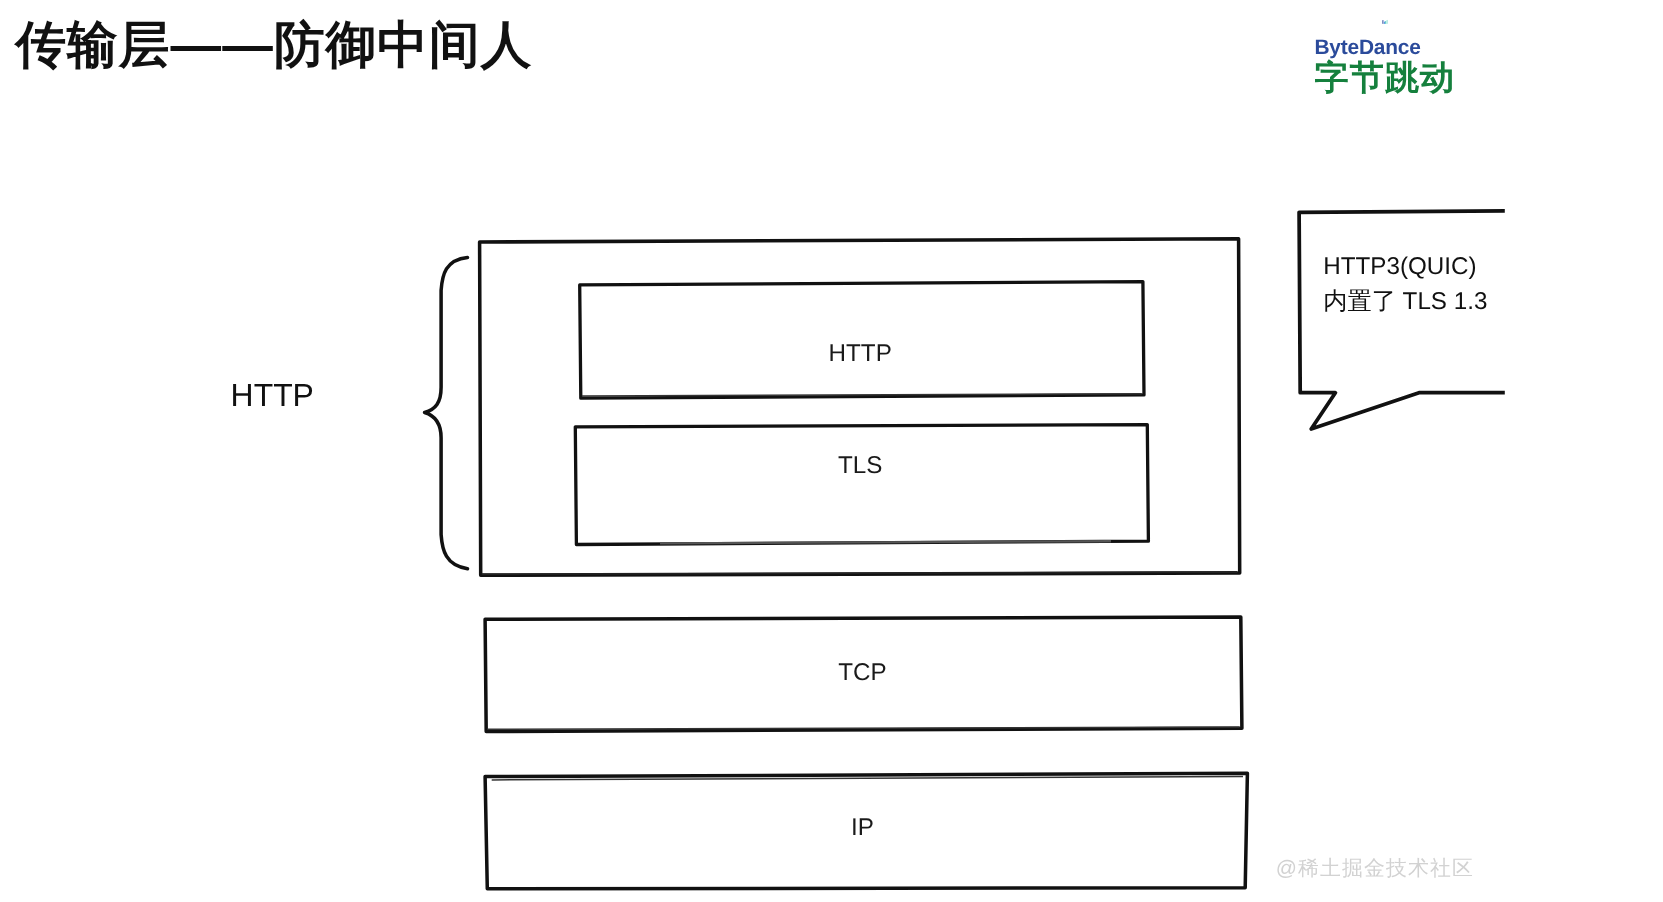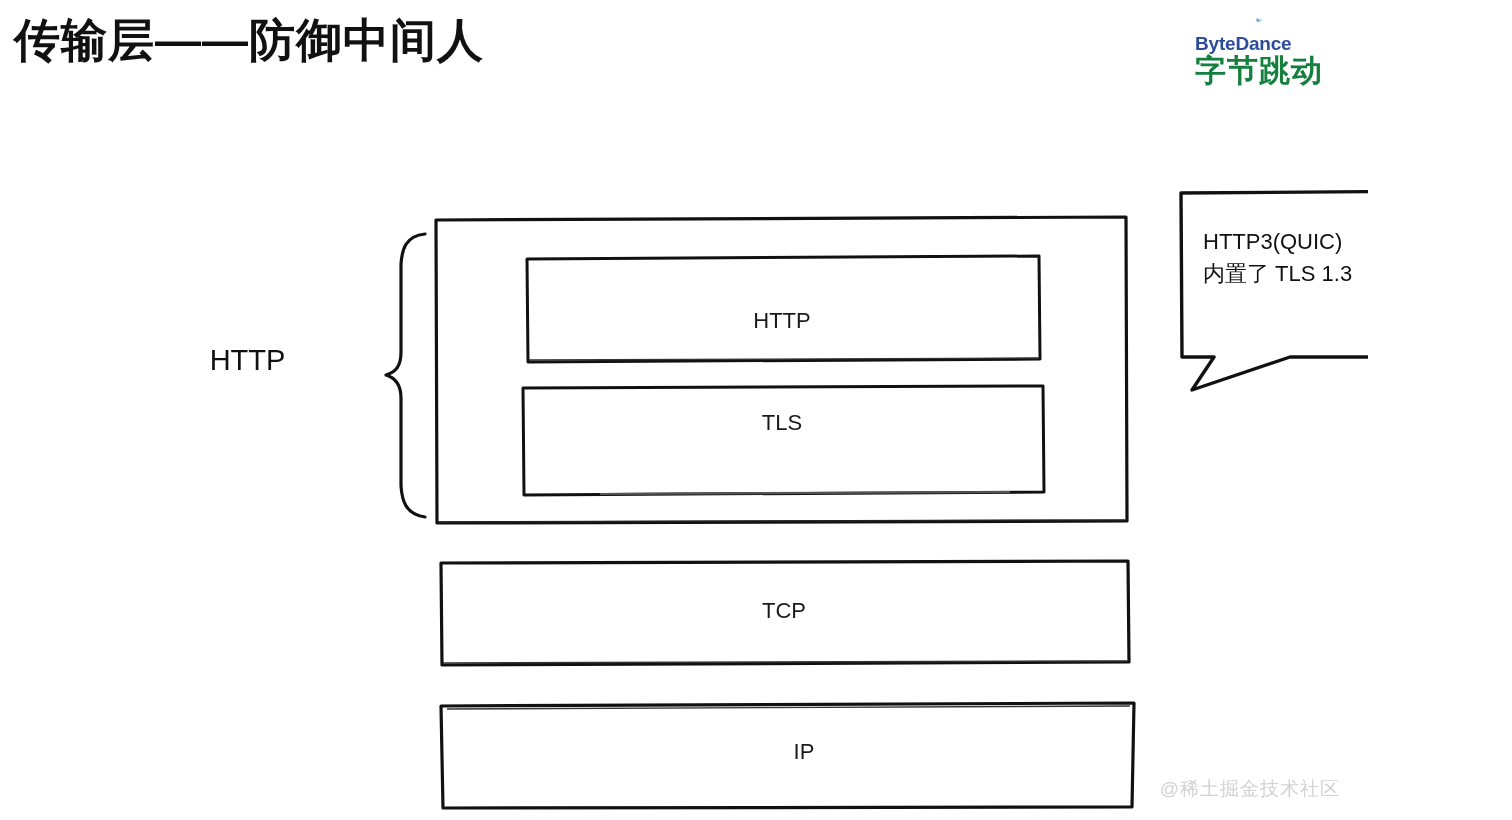--- a/index.html
+++ b/index.html
@@ -77,21 +77,21 @@
   .layer-label {
     position: absolute;
     font-size: 22px;
     color: #1a1a1a;
     text-align: center;
     white-space: nowrap;
   }
   #label-http   { left: 526px; top: 308px; width: 512px; }
   #label-tls    { left: 526px; top: 410px; width: 512px; }
   #label-tcp    { left: 442px; top: 598px; width: 684px; }
-  #label-ip     { left: 442px; top: 739px; width: 684px; padding-left: 20px; }
+  #label-ip     { left: 442px; top: 739px; width: 684px; }
 
   #label-https {
     position: absolute;
     left: 180px;
     top: 344px;
     width: 135px;
     text-align: center;
     font-size: 29px;
     color: #111111;
     white-space: nowrap;

